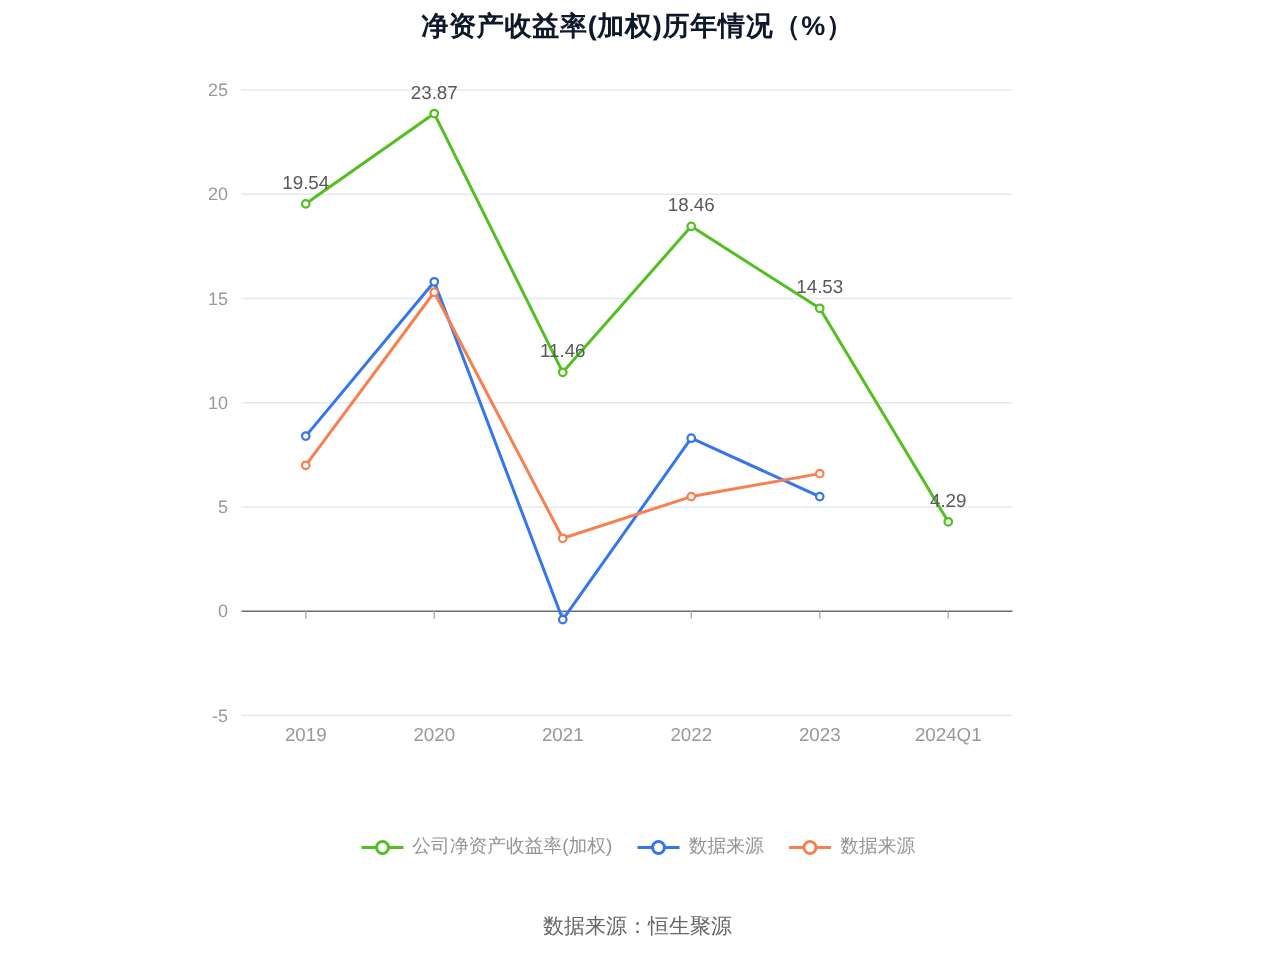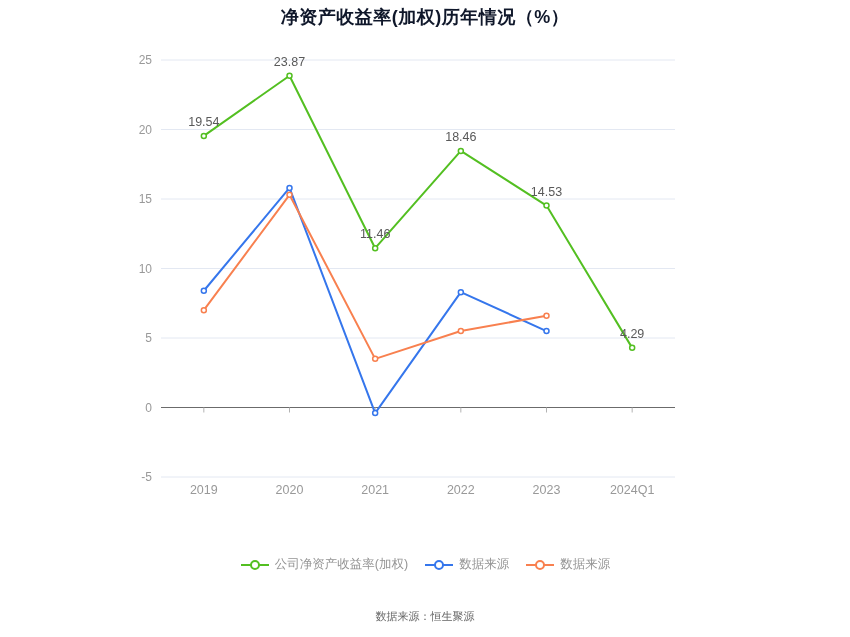--- a/index.html
+++ b/index.html
@@ -13,21 +13,21 @@
   }
   .plot-svg{position:absolute;top:0;left:0;}
   .legend{
     position:absolute;top:556px;left:0;width:100%;
     display:flex;justify-content:center;align-items:center;gap:16px;
   }
   .legend-item{display:inline-flex;align-items:center;gap:5px;cursor:pointer;}
   .legend-label{font-size:12.5px;color:#949494;}
   .source-note{
     position:absolute;top:609px;left:0;width:100%;text-align:center;
-    font-size:11px;color:#666666;
+    font-size:14px;color:#666666;
   }
   text{font-family:"Liberation Sans","DejaVu Sans",sans-serif;}
 </style>
 </head>
 <body>
 
 <div class="page">
   <div class="chart-title">净资产收益率(加权)历年情况（%）</div>
   <svg id="plot" class="plot-svg" width="850" height="520">
       <line x1="161" x2="675" y1="60" y2="60" stroke="#e3e8f2" stroke-width="1"></line>

